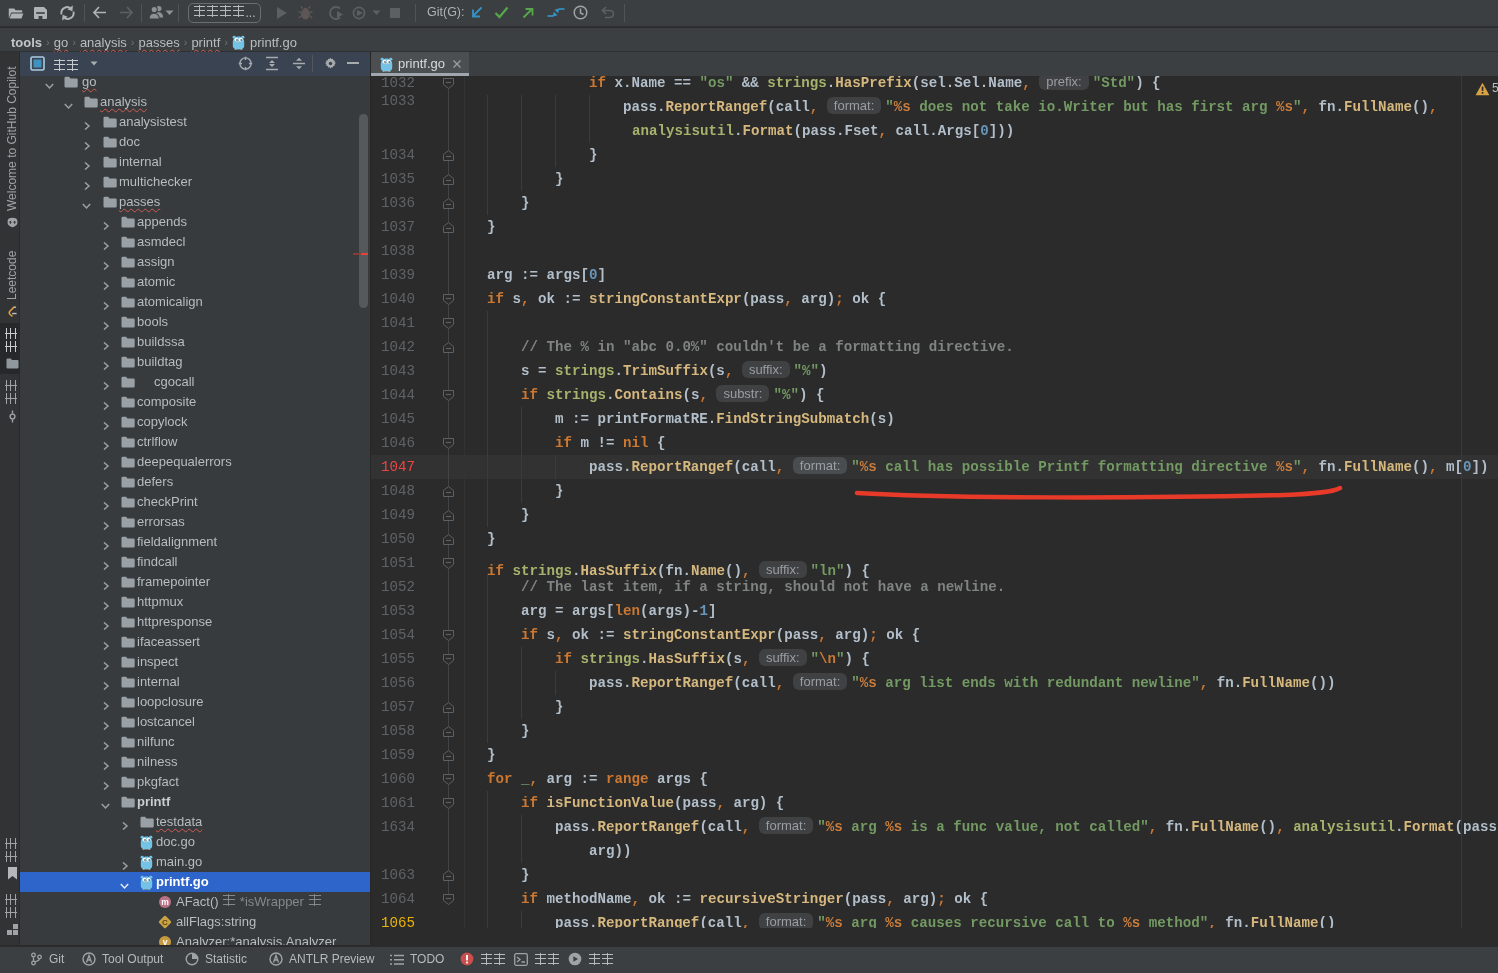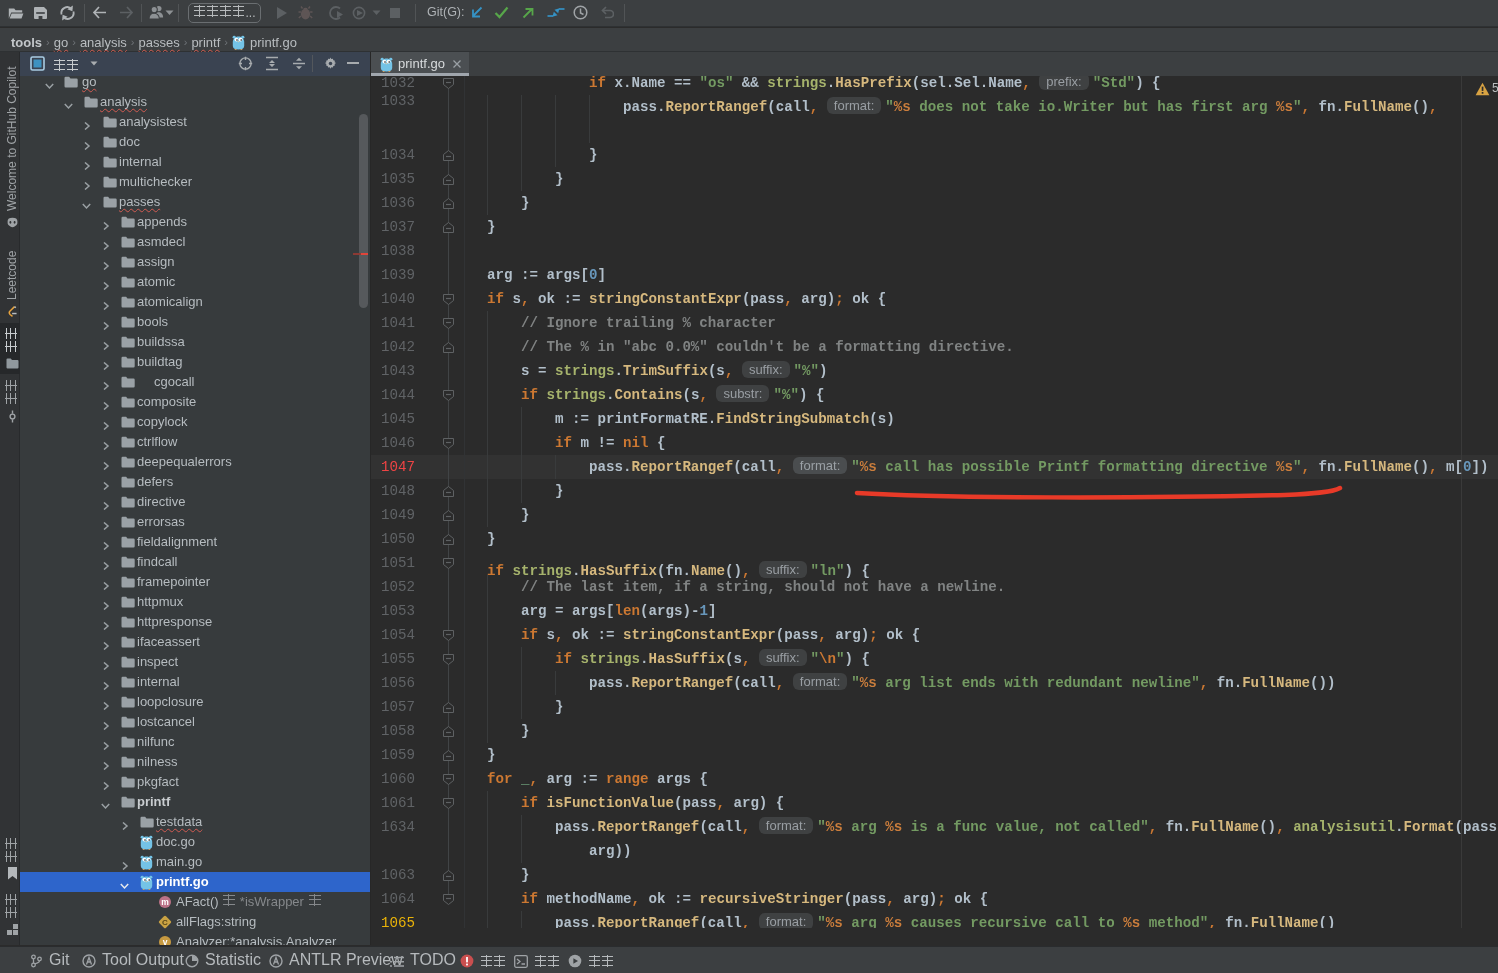--- a/index.html
+++ b/index.html
@@ -8,21 +8,21 @@
 #crumbs{position:absolute;left:0;top:28px;width:1498px;height:24px;background:#3c3f41;border-bottom:1px solid #2e3133;color:#b9bdc0;font-size:13px;}
 #strip{position:absolute;left:0;top:52px;width:20px;height:893px;background:#313335;border-right:1px solid #282a2c;}
 #project{position:absolute;left:20px;top:52px;width:350px;height:893px;background:#373b3d;}
 #phead{position:absolute;left:0;top:0;width:350px;height:24px;background:#3a4351;}
 #ptree{position:absolute;left:0;top:24px;width:350px;height:869px;overflow:hidden;font-size:13px;color:#b6bcc0;}
 #editor{position:absolute;left:370px;top:52px;width:1128px;height:893px;background:#2b2b2b;border-left:1px solid #272727;}
 #tabbar{position:absolute;left:0;top:0;width:1128px;height:24px;background:#3c3f41;}
 #tab1{position:absolute;left:0;top:0;width:98px;height:24px;background:#4b4f52;border-bottom:3px solid #a0a6ad;color:#d8dbdd;font-size:13px;}
 #viewport{position:absolute;left:0;top:24px;width:1128px;height:852px;overflow:hidden;font-family:"Liberation Mono",monospace;font-size:14.17px;font-weight:700;color:#b2bfca;}
 #ctxbar{position:absolute;left:0;top:876px;width:1128px;height:17px;background:#3b3e40;border-top:1px solid #2c2e30;color:#a9b2bb;font-size:12px;line-height:16px;}
-#statusbar{position:absolute;left:0;top:946px;width:1498px;height:27px;background:#3c3f41;border-top:1px solid #2a2c2e;color:#b6babd;font-size:16px;}
+#statusbar{position:absolute;left:0;top:946px;width:1498px;height:27px;background:#3c3f41;border-top:1px solid #2a2c2e;color:#b6babd;font-size:12px;}
 .cl{position:absolute;left:82px;white-space:pre;height:24px;line-height:24px;}
 .ln{position:absolute;left:4px;width:40px;text-align:right;color:#606366;font-weight:400;height:24px;line-height:24px;}
 .k{color:#cc7832;} .p{color:#cc7832;} .s{color:#739a62;} .fs{color:#ca7d3c;}
 .fn{color:#d6b87e;} .pk{color:#a6b36c;} .n{color:#6897bb;} .c{color:#808383;} .e{color:#cc7832;}
 .b{display:inline-block;font-family:"Liberation Sans",sans-serif;font-weight:400;font-size:13px;color:#999ea3;background:#3f4142;border-radius:6px;line-height:17px;height:17px;padding:0 7px;margin:0 4px 0 0;position:relative;top:-1px;}
 .b2{background:#4a4d4f;color:#9aa0a5;}
 .guide{position:absolute;width:1px;background:#393b3c;}
 .sq{text-decoration:underline wavy #cf5b52 1px;text-underline-offset:2px;text-decoration-skip-ink:none;}
 .row{position:absolute;height:20px;line-height:20px;white-space:nowrap;}
 .sbitem{position:absolute;top:0;height:27px;line-height:25px;}
@@ -347,21 +347,21 @@
 <div class="abs" style="left:101px;top:400px"><svg width="14" height="12" viewBox="0 0 14 12">
           <path d="M0.5 2 a1.2 1.2 0 0 1 1.2-1.2 h3.4 l1.4 1.7 h6 a1.2 1.2 0 0 1 1.2 1.2 v6.6 a1.2 1.2 0 0 1 -1.2 1.2 h-10.8 a1.2 1.2 0 0 1 -1.2 -1.2 Z" fill="#9aa1a6"></path>
         </svg></div>
 <div class="row" style="left:117px;top:396px;"><span class="">defers</span></div>
 <div class="chev" style="left:82px;top:422px;position:absolute"><svg width="8" height="8" viewBox="0 0 8 8">
           <path d="M2 0.5 L6 4 L2 7.5" fill="none" stroke="#9aa0a4" stroke-width="1.5"></path>
         </svg></div>
 <div class="abs" style="left:101px;top:420px"><svg width="14" height="12" viewBox="0 0 14 12">
           <path d="M0.5 2 a1.2 1.2 0 0 1 1.2-1.2 h3.4 l1.4 1.7 h6 a1.2 1.2 0 0 1 1.2 1.2 v6.6 a1.2 1.2 0 0 1 -1.2 1.2 h-10.8 a1.2 1.2 0 0 1 -1.2 -1.2 Z" fill="#9aa1a6"></path>
         </svg></div>
-<div class="row" style="left:117px;top:416px;"><span class="">directive</span></div>
+<div class="row" style="left:117px;top:416px;"><span class="">checkPrint</span></div>
 <div class="chev" style="left:82px;top:442px;position:absolute"><svg width="8" height="8" viewBox="0 0 8 8">
           <path d="M2 0.5 L6 4 L2 7.5" fill="none" stroke="#9aa0a4" stroke-width="1.5"></path>
         </svg></div>
 <div class="abs" style="left:101px;top:440px"><svg width="14" height="12" viewBox="0 0 14 12">
           <path d="M0.5 2 a1.2 1.2 0 0 1 1.2-1.2 h3.4 l1.4 1.7 h6 a1.2 1.2 0 0 1 1.2 1.2 v6.6 a1.2 1.2 0 0 1 -1.2 1.2 h-10.8 a1.2 1.2 0 0 1 -1.2 -1.2 Z" fill="#9aa1a6"></path>
         </svg></div>
 <div class="row" style="left:117px;top:436px;"><span class="">errorsas</span></div>
 <div class="chev" style="left:82px;top:462px;position:absolute"><svg width="8" height="8" viewBox="0 0 8 8">
           <path d="M2 0.5 L6 4 L2 7.5" fill="none" stroke="#9aa0a4" stroke-width="1.5"></path>
         </svg></div>
@@ -573,20 +573,21 @@
 <div class="guide" style="left:184px;top:595px;height:24px"></div>
 <div class="guide" style="left:218px;top:19px;height:48px"></div>
 <div class="ln" style="top:-5px;color:#606366">1032</div>
 <div class="abs" style="left:71px;top:1px;width:13px;height:13px"><svg width="13" height="13" viewBox="0 0 13 13">
           <path d="M1.5 1.5 h10 v6 l-5 4 l-5 -4 z" fill="#2b2b2b" stroke="#5e6163" stroke-width="1"></path>
           <path d="M4 5.5 h5" stroke="#5e6163" stroke-width="1.2"></path>
         </svg></div>
 <div class="cl" style="top:-5px">                <span class="k">if</span> x.Name == <span class="s">"os"</span> &amp;&amp; <span class="pk">strings</span>.<span class="fn">HasPrefix</span>(sel.Sel.Name<span class="p">,</span> <span class="b">prefix:</span><span class="s">"Std"</span>) {</div>
 <div class="ln" style="top:13px;color:#606366">1033</div>
 <div class="cl" style="top:19px">                    pass.<span class="fn">ReportRangef</span>(call<span class="p">,</span> <span class="b">format:</span><span class="s">"</span><span class="fs">%s</span><span class="s"> does not take io.Writer but has first arg </span><span class="fs">%s</span><span class="s">"</span><span class="p">,</span> fn.<span class="fn">FullName</span>()<span class="p">,</span></div>
+<div class="cl" style="top:43px"><span style="margin-left:179px"></span><span class="pk">analysisutil</span>.<span class="fn">Format</span>(pass.Fset<span class="p">,</span> call.Args[<span class="n">0</span>]))</div>
 <div class="ln" style="top:67px;color:#606366">1034</div>
 <div class="abs" style="left:71px;top:73px;width:13px;height:13px"><svg width="13" height="13" viewBox="0 0 13 13">
           <path d="M1.5 11.5 h10 v-6 l-5 -4 l-5 4 z" fill="#2b2b2b" stroke="#5e6163" stroke-width="1"></path>
           <path d="M4 7.5 h5" stroke="#5e6163" stroke-width="1.2"></path>
         </svg></div>
 <div class="cl" style="top:67px">                }</div>
 <div class="ln" style="top:91px;color:#606366">1035</div>
 <div class="abs" style="left:71px;top:97px;width:13px;height:13px"><svg width="13" height="13" viewBox="0 0 13 13">
           <path d="M1.5 11.5 h10 v-6 l-5 -4 l-5 4 z" fill="#2b2b2b" stroke="#5e6163" stroke-width="1"></path>
           <path d="M4 7.5 h5" stroke="#5e6163" stroke-width="1.2"></path>
@@ -612,21 +613,20 @@
 <div class="abs" style="left:71px;top:217px;width:13px;height:13px"><svg width="13" height="13" viewBox="0 0 13 13">
           <path d="M1.5 1.5 h10 v6 l-5 4 l-5 -4 z" fill="#2b2b2b" stroke="#5e6163" stroke-width="1"></path>
           <path d="M4 5.5 h5" stroke="#5e6163" stroke-width="1.2"></path>
         </svg></div>
 <div class="cl" style="top:211px">    <span class="k">if</span> s<span class="p">,</span> ok := <span class="fn">stringConstantExpr</span>(pass<span class="p">,</span> arg)<span class="p">;</span> ok {</div>
 <div class="ln" style="top:235px;color:#606366">1041</div>
 <div class="abs" style="left:71px;top:241px;width:13px;height:13px"><svg width="13" height="13" viewBox="0 0 13 13">
           <path d="M1.5 1.5 h10 v6 l-5 4 l-5 -4 z" fill="#2b2b2b" stroke="#5e6163" stroke-width="1"></path>
           <path d="M4 5.5 h5" stroke="#5e6163" stroke-width="1.2"></path>
         </svg></div>
-<div class="cl" style="top:235px">        <span class="c">// Ignore trailing % character</span></div>
 <div class="ln" style="top:259px;color:#606366">1042</div>
 <div class="abs" style="left:71px;top:265px;width:13px;height:13px"><svg width="13" height="13" viewBox="0 0 13 13">
           <path d="M1.5 11.5 h10 v-6 l-5 -4 l-5 4 z" fill="#2b2b2b" stroke="#5e6163" stroke-width="1"></path>
           <path d="M4 7.5 h5" stroke="#5e6163" stroke-width="1.2"></path>
         </svg></div>
 <div class="cl" style="top:259px">        <span class="c">// The % in "abc 0.0%" couldn't be a formatting directive.</span></div>
 <div class="ln" style="top:283px;color:#606366">1043</div>
 <div class="cl" style="top:283px">        s = <span class="pk">strings</span>.<span class="fn">TrimSuffix</span>(s<span class="p">,</span> <span class="b">suffix:</span><span class="s">"%"</span>)</div>
 <div class="ln" style="top:307px;color:#606366">1044</div>
 <div class="abs" style="left:71px;top:313px;width:13px;height:13px"><svg width="13" height="13" viewBox="0 0 13 13">

